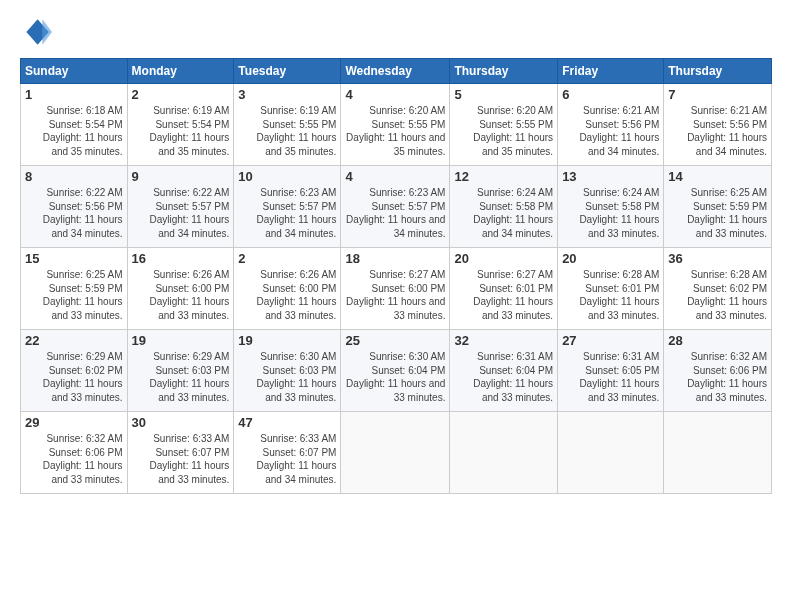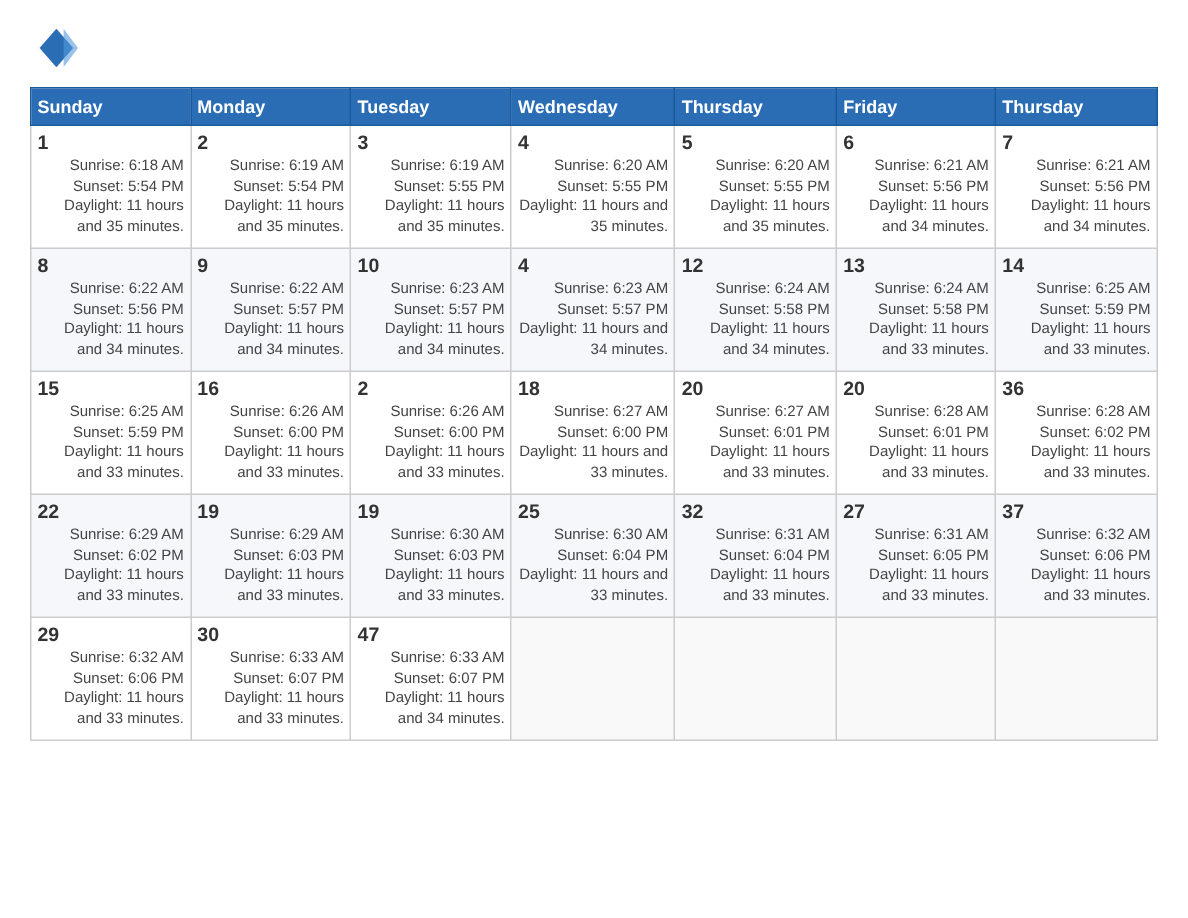--- a/index.html
+++ b/index.html
@@ -350,21 +350,21 @@
       </td>
           <td>
         <span class="day-num">27</span>
         <div class="day-info">
           Sunrise: 6:31 AM<br>
           Sunset: 6:05 PM<br>
           Daylight: 11 hours and 33 minutes.
         </div>
       </td>
           <td>
-        <span class="day-num">37</span>
+        <span class="day-num">28</span>
         <div class="day-info">
           Sunrise: 6:32 AM<br>
           Sunset: 6:06 PM<br>
           Daylight: 11 hours and 33 minutes.
         </div>
       </td>
         </tr>
         <tr>
           <td>
         <span class="day-num">29</span>

